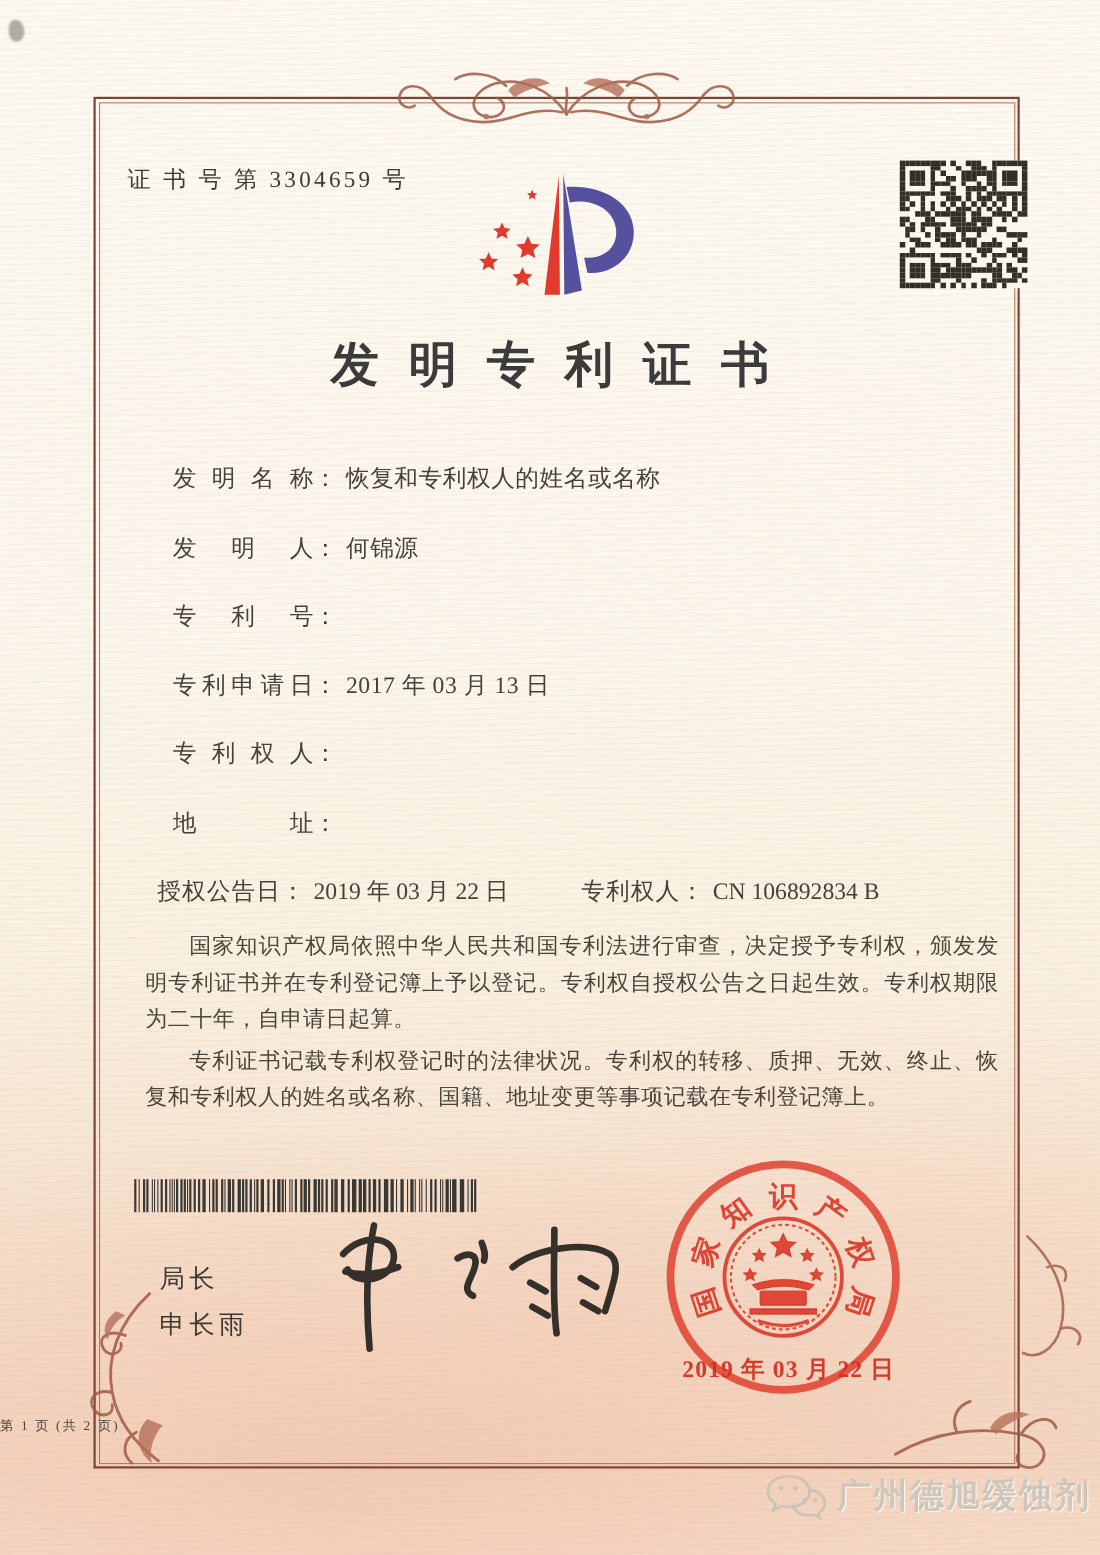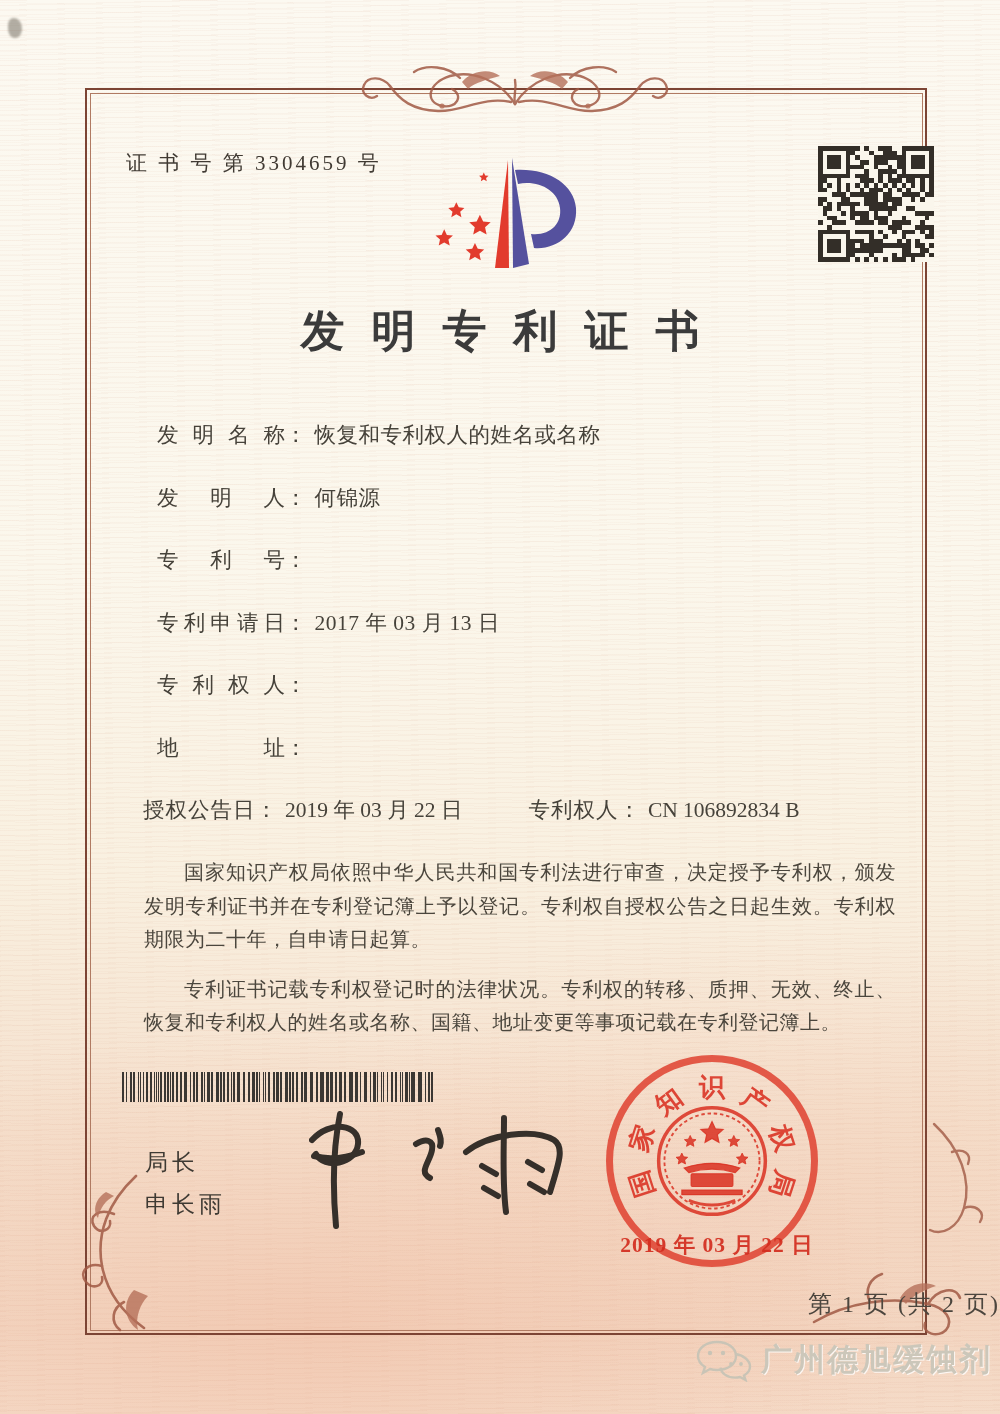--- a/index.html
+++ b/index.html
@@ -15,45 +15,45 @@
   }
   .tint{position:absolute; inset:0; pointer-events:none;
     background:
       radial-gradient(900px 480px at 32% 94%, rgba(238,168,138,.30), rgba(255,255,255,0) 65%),
       radial-gradient(760px 420px at 78% 84%, rgba(240,180,150,.20), rgba(255,255,255,0) 62%);
   }
   .speck{position:absolute; left:8px; top:18px; width:14px; height:20px; background:#6a6458; opacity:.5; border-radius:40% 60% 50% 50%; filter:blur(1px);}
   .frame{position:absolute; left:85px; top:88px; width:838px; height:1243px; border:2.5px solid #7c4434;}
   .frame::after{content:''; position:absolute; inset:2.5px; border:1.3px solid #b07a62;}
   .ornament{position:absolute; pointer-events:none;}
-  .cert-no{position:absolute; left:126px; top:149px; font-size:21px; color:#403a33; letter-spacing:3px;}
+  .cert-no{position:absolute; left:116px; top:149px; font-size:21px; color:#403a33; letter-spacing:3px;}
   .logo{position:absolute; left:398px; top:146px; width:232px; height:142px;}
   .qr{position:absolute; left:818px; top:146px; width:116px; height:116px; background:#faf6ec; display:grid; grid-template-columns:repeat(25,1fr); grid-template-rows:repeat(25,1fr);}
   .qr .m{background:transparent;} .qr .m.on{background:#332e28;}
   .title{position:absolute; left:0; top:302px; width:100%; text-align:center; font-size:44px; font-weight:bold; color:#3b3b3b; letter-spacing:27px; padding-left:27px; box-sizing:border-box;}
   .fields{position:absolute; left:143px; top:421px; width:770px; font-size:21.5px; color:#46423a;}
   .field-row{display:flex; margin-bottom:33.5px; line-height:29px;}
   .field-label{display:inline-block; width:128px; text-align:justify; text-align-last:justify; flex:0 0 128px;margin-left:14px;}
   .field-colon{flex:0 0 auto; margin-right:8px;}
   .field-value{flex:1 1 auto; letter-spacing:.5px;}
   .grant-row{display:flex; line-height:29px; margin-top:19px;}
   .grant-cell{display:flex;}
   .grant-cell.second{margin-left:66px;}
   .grant-cell .g-label{letter-spacing:1px;}
   .paras{position:absolute; left:128px; top:840px; width:784px; font-size:20px; color:#4b463d; line-height:33.5px; text-align:justify;}
-  .paras p{margin:16px; text-indent:2em; letter-spacing:.5px;}
+  .paras p{margin:4px; text-indent:2em; letter-spacing:.5px;}
   .barcode{position:absolute; left:122px; top:1072px; width:320px; height:30px; display:flex; align-items:stretch;}
   .barcode .b{background:#3b3733; height:100%;}
   .signer{position:absolute; left:145px; top:1142px; font-size:23px; color:#3e3a33; letter-spacing:4px; line-height:42px;}
   .signature{position:absolute; left:288px; top:1100px; width:290px; height:145px;}
   .seal{position:absolute; left:606px; top:1055px; width:212px; height:212px; border-radius:50%; border:7px solid rgba(222,58,42,.82); box-sizing:border-box; background:rgba(255,240,235,.06);}
   .seal-char{position:absolute; left:50%; top:50%; width:30px; height:30px; margin:-15px 0 0 -15px; text-align:center; font-size:26px; font-weight:bold; color:rgba(217,48,33,.88); font-family:"Liberation Serif",serif;}
   .seal-emblem{position:absolute; left:50%; top:50%; width:116px; height:116px; margin:-58px 0 0 -58px;}
   .seal-date{position:absolute; left:612px; top:1230px; width:210px; text-align:center; font-size:21.5px; color:rgba(210,45,30,.92); letter-spacing:1px; font-weight:bold;}
-  .page-info{position:absolute; left:0; top:1288px; width:100%; text-align:right; font-size:24px; color:#4c463e; letter-spacing:2px;}
+  .page-info{position:absolute; left:0; top:1288px; width:100%; text-align:left; font-size:12px; color:#4c463e; letter-spacing:2px;}
   .footer-note{position:absolute; left:0; top:1352px; width:58%; text-align:center; font-size:19px; color:#5d574e; letter-spacing:5px; font-weight:bold;}
   .watermark{position:absolute; right:8px; top:1338px; display:flex; align-items:center; gap:8px; color:#c9c4b6; }
   .watermark .wm-text{font-size:31px; font-weight:bold; letter-spacing:2px; text-shadow:1px 1px 0 rgba(255,255,255,.8); font-family:"Liberation Sans",sans-serif; color:#ccc7ba;}
 </style>
 </head>
 <body>
 
 <div class="page">
   <div class="texture"></div>
   <div class="tint"></div>

